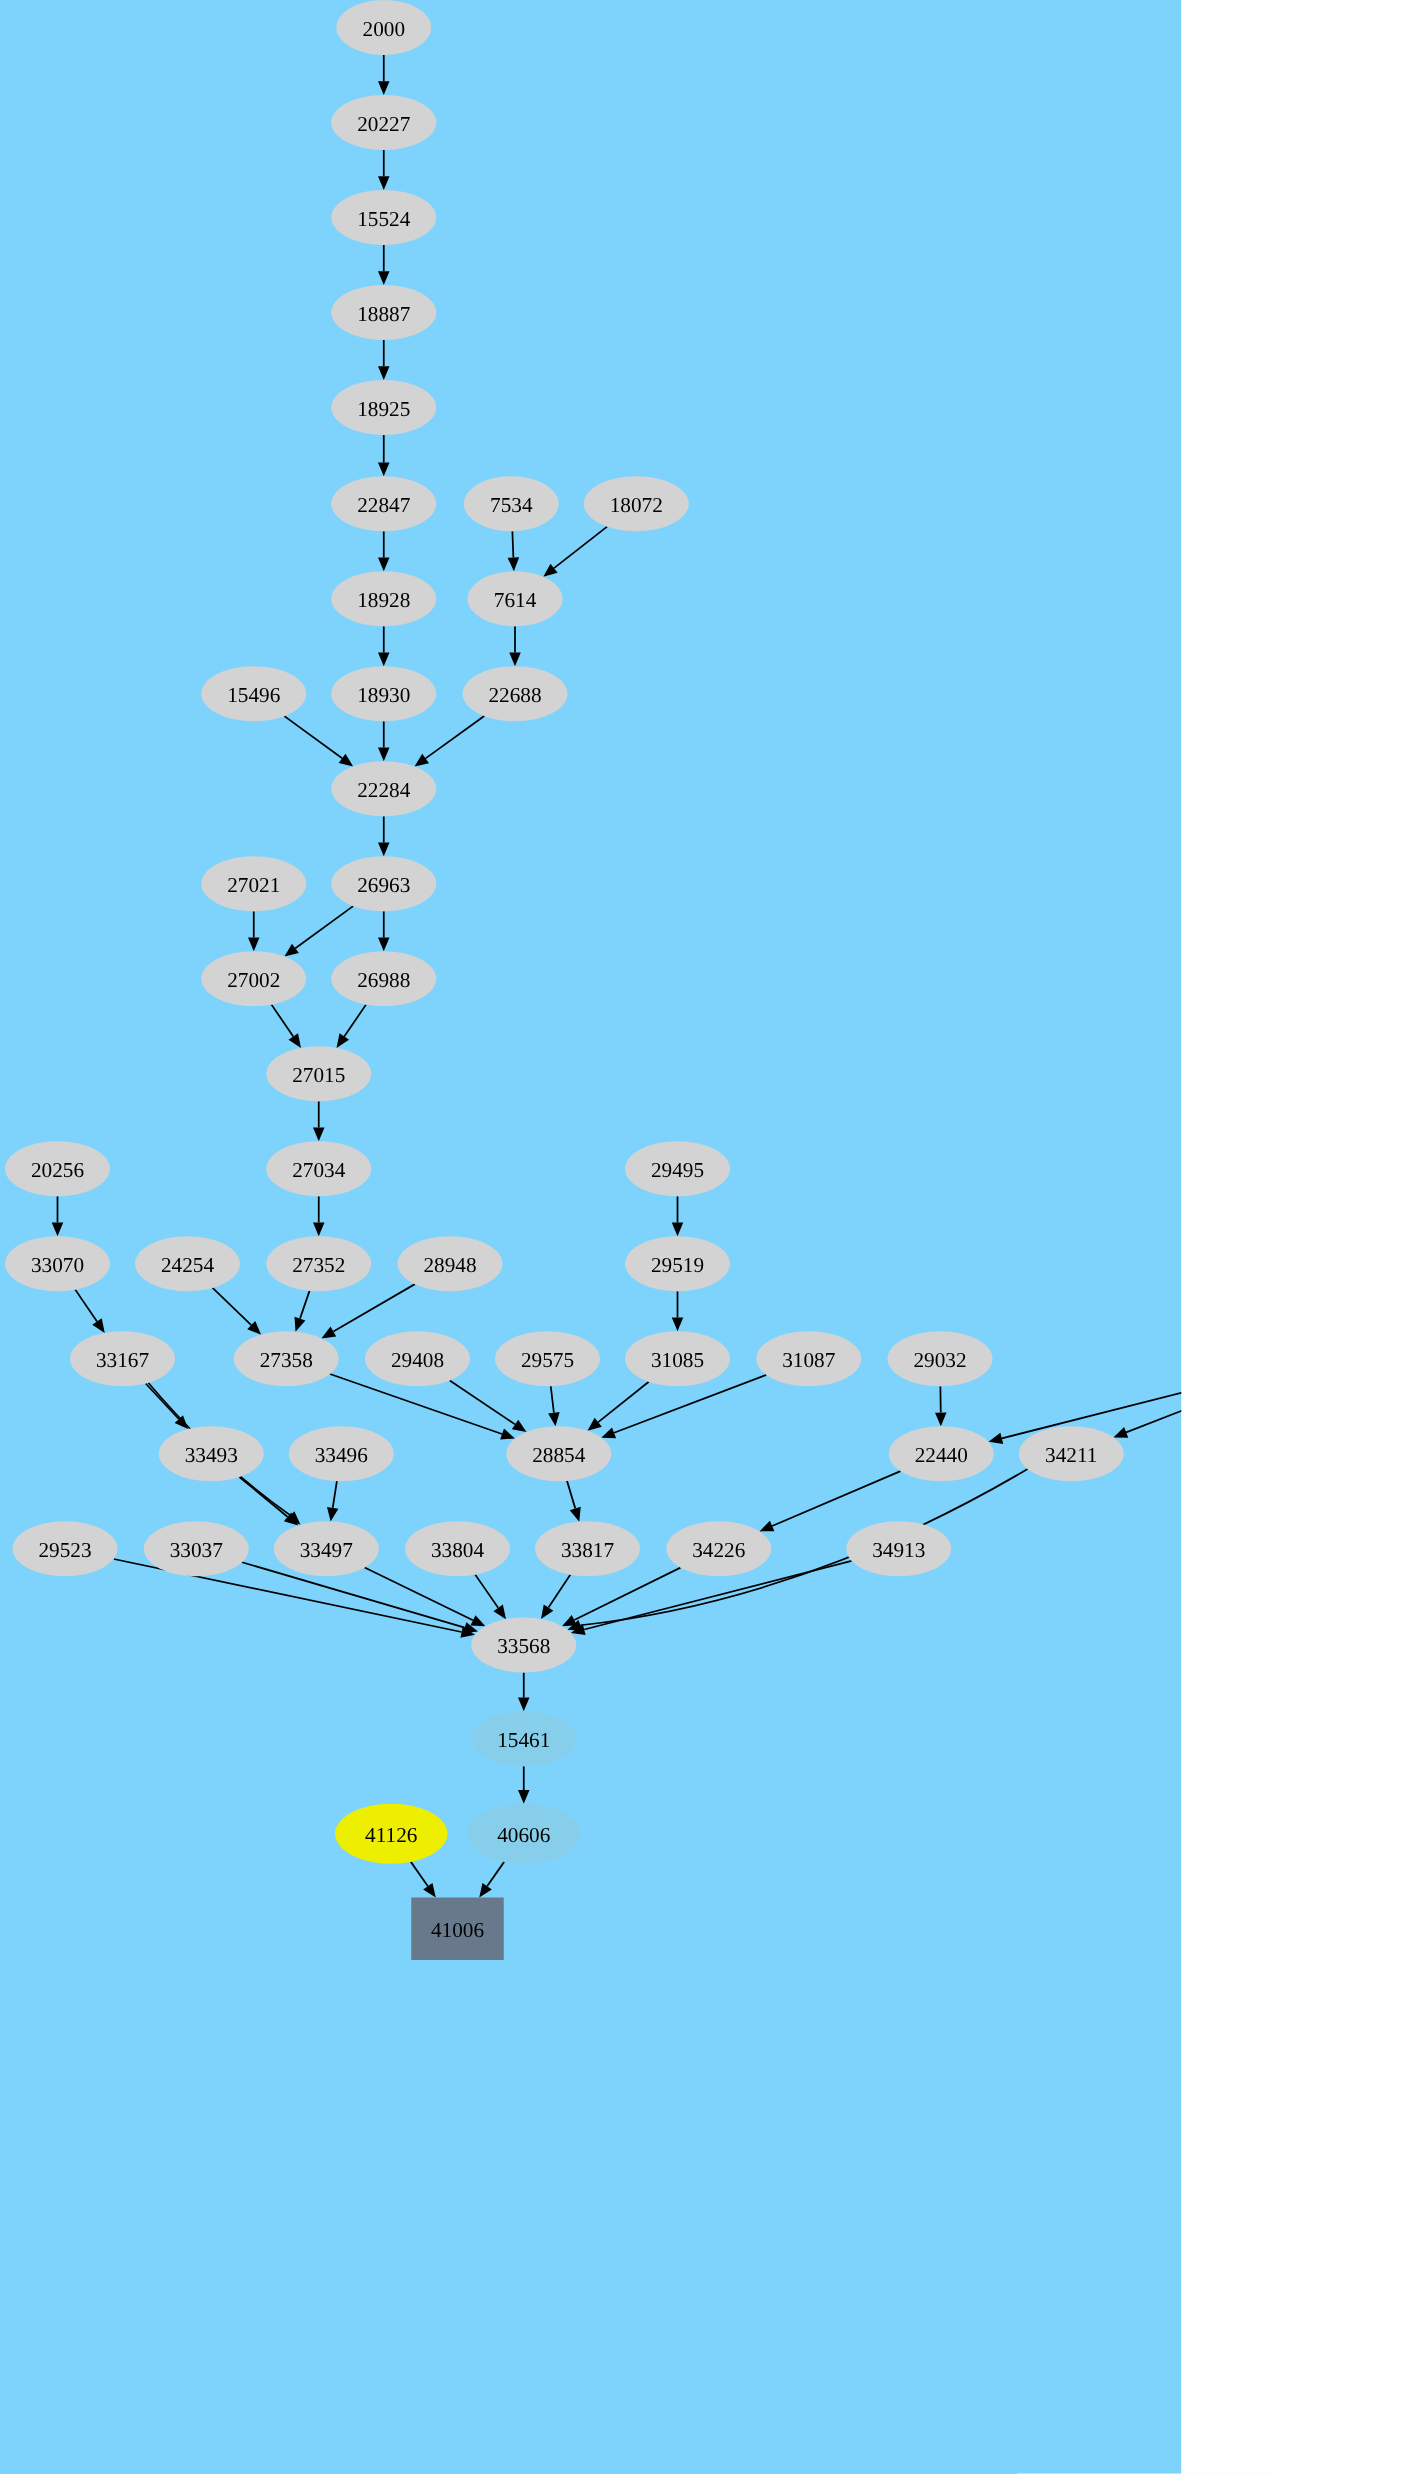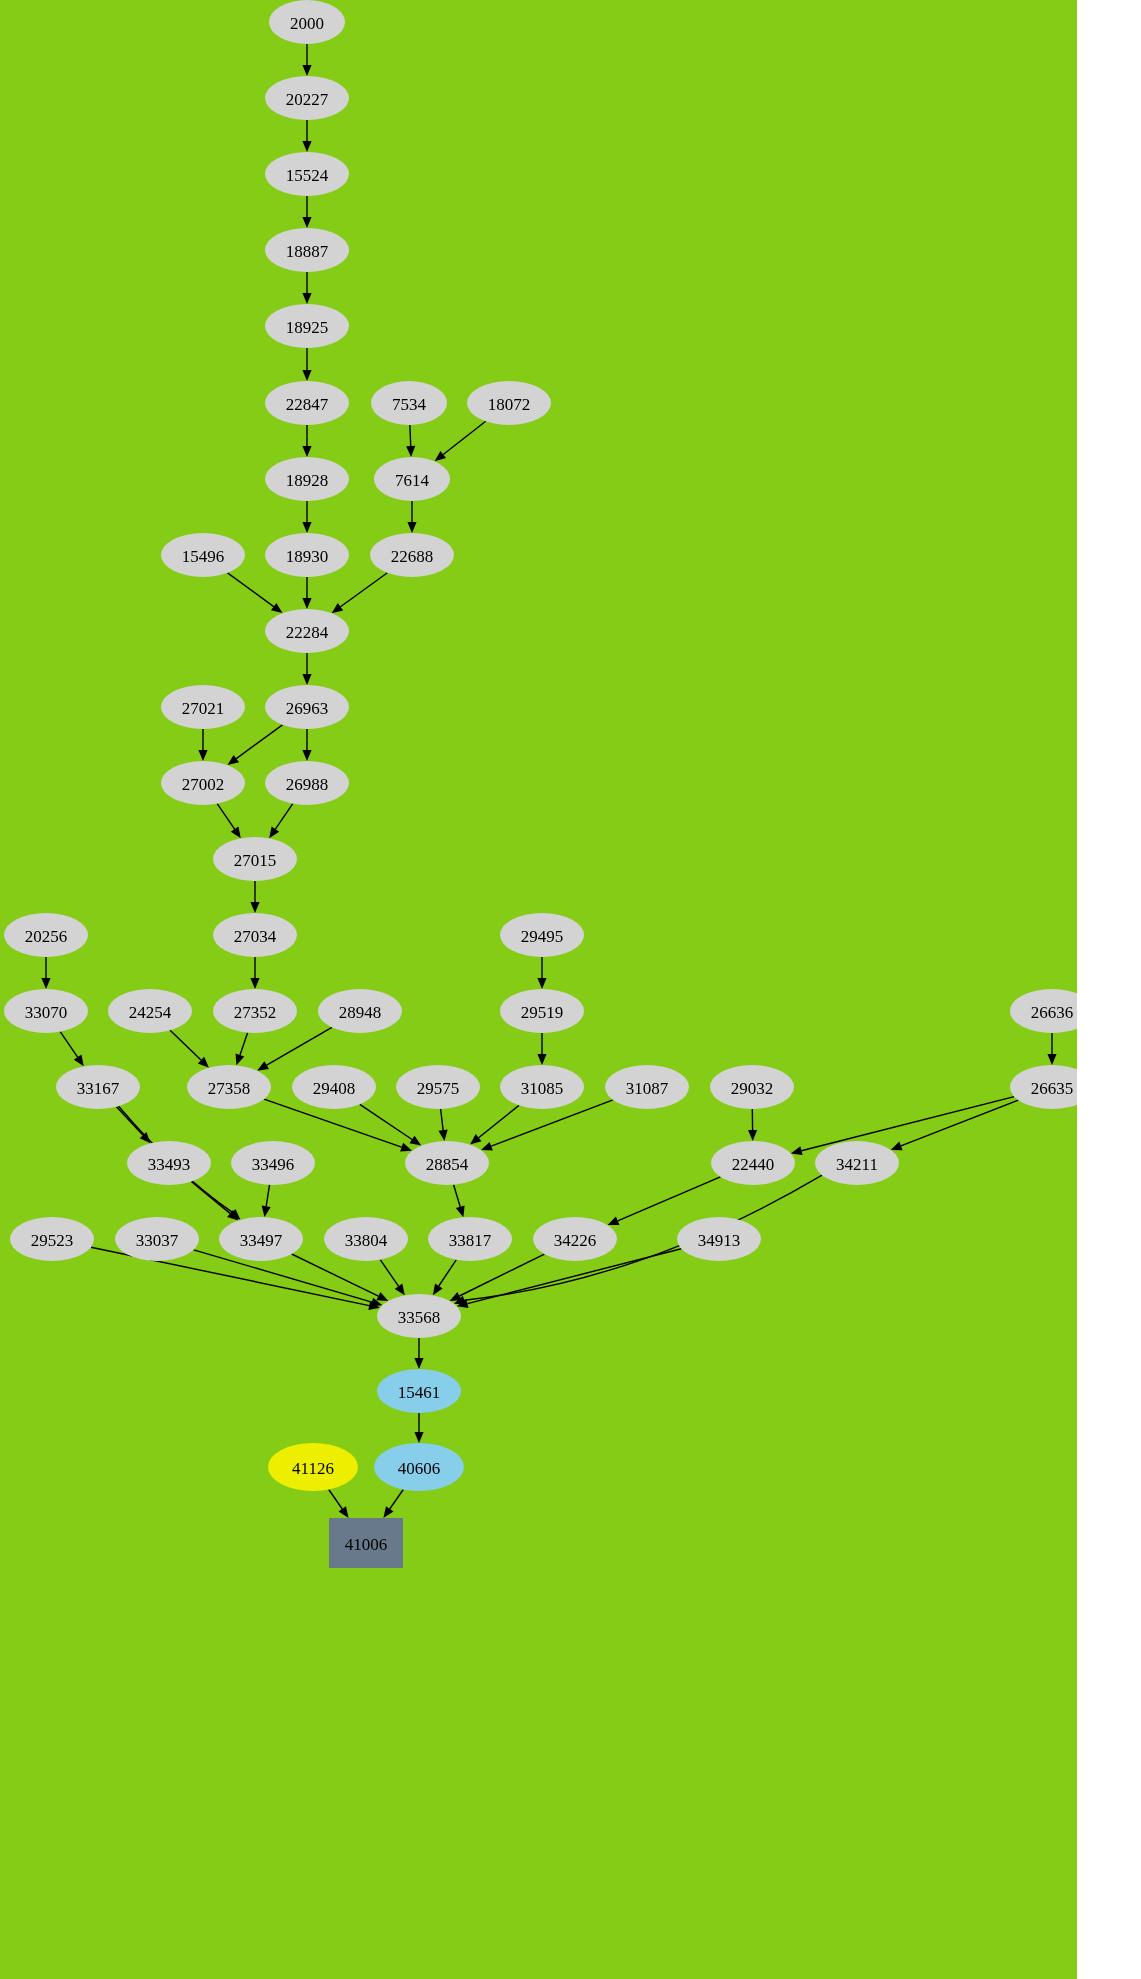--- a/index.html
+++ b/index.html
@@ -5,23 +5,23 @@
   html, body {
     margin: 0;
     padding: 0;
     background: #ffffff;
   }
   body {
     font-family: "Liberation Serif", "DejaVu Serif", serif;
   }
   #graph-root {
     position: relative;
-    width: 1077px;
+    width: 945px;
     height: 1979px;
-    background: #84cc16;
+    background: #7dd3fc;
     overflow: hidden;
   }
   svg#graph-canvas {
     display: block;
     width: 1141px;
     height: 1979px;
   }
   .node-shape {
     stroke: none;
   }

